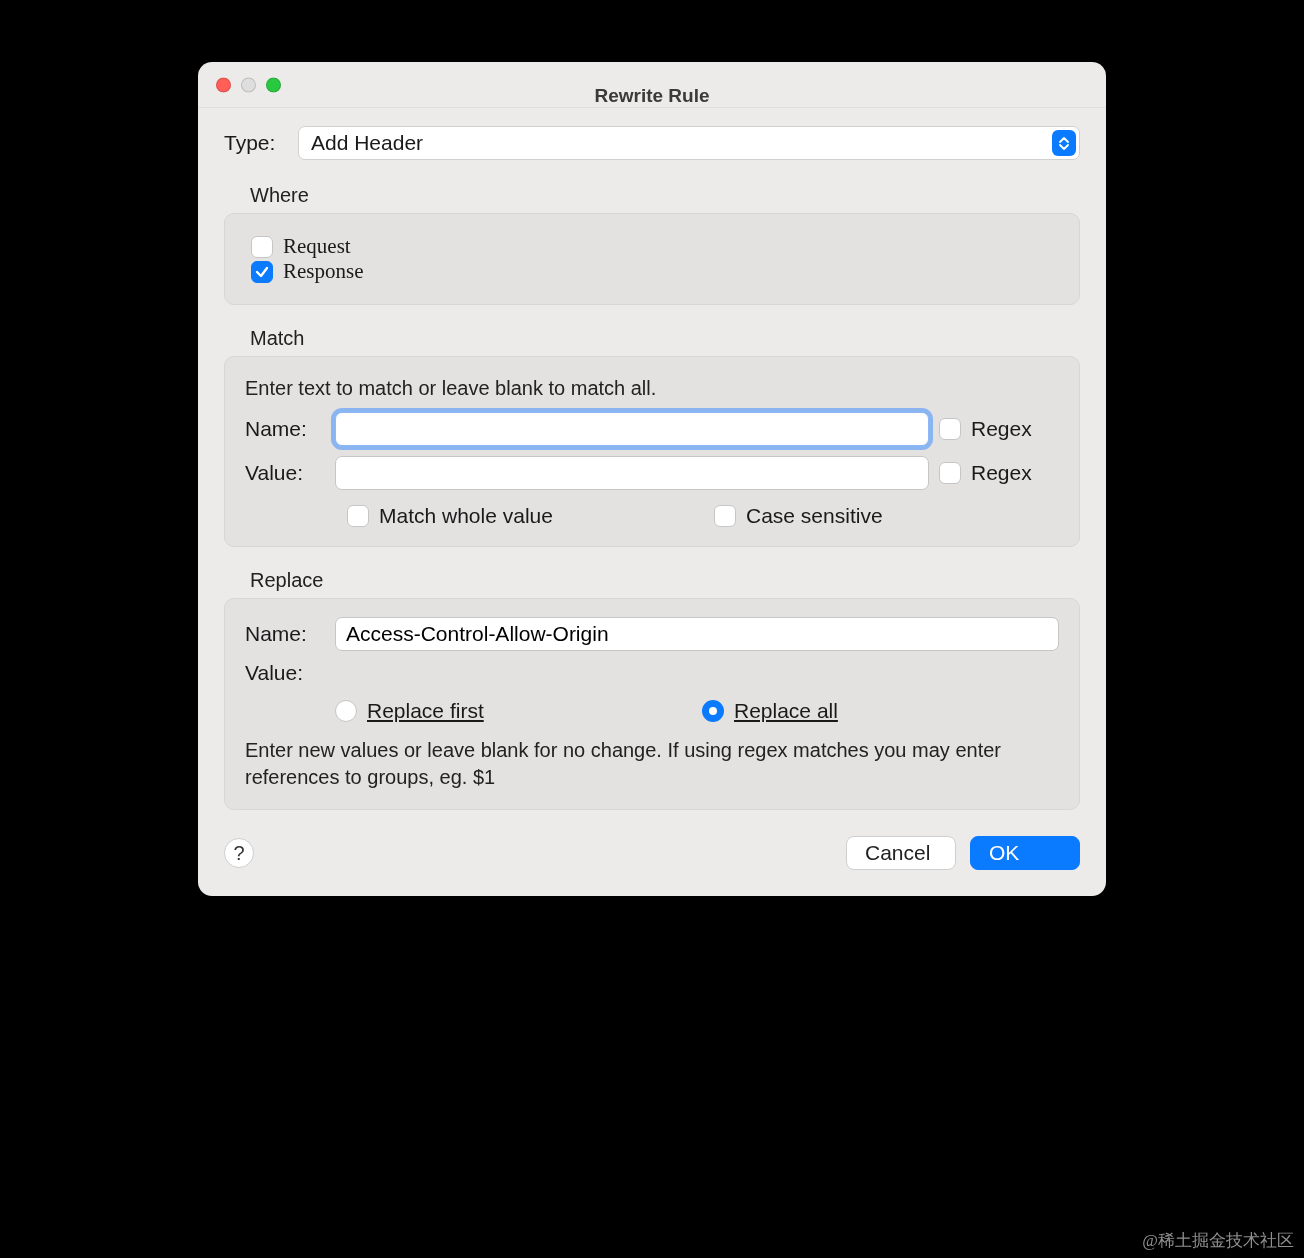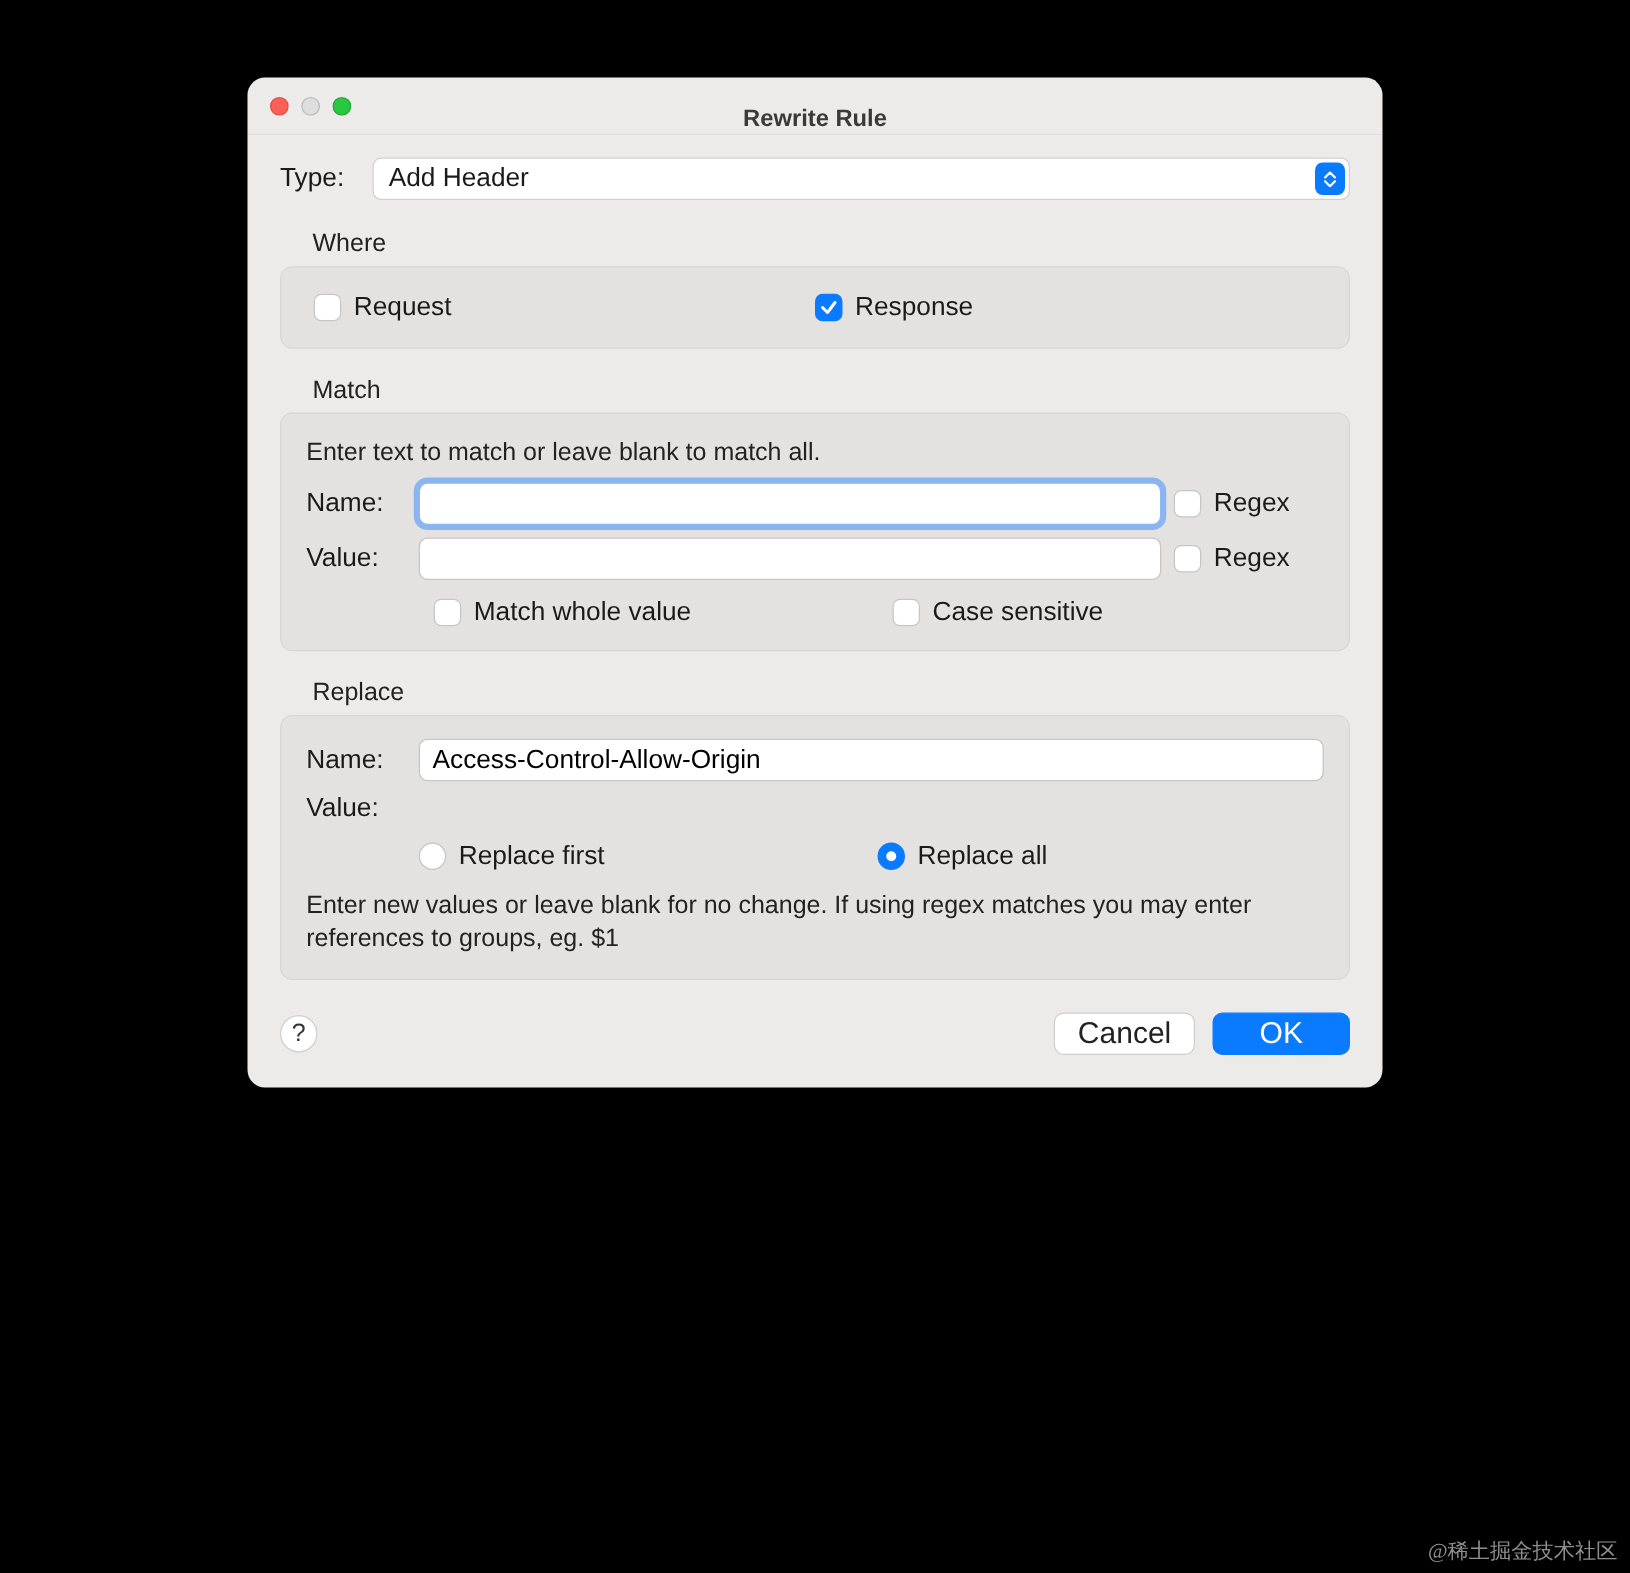--- a/index.html
+++ b/index.html
@@ -132,22 +132,23 @@
     border-radius: 50%;
     background: #fff;
     border: 1px solid #c6c6c6;
     display:inline-flex; align-items:center; justify-content:center;
     flex-shrink:0;
   }
   .radio.checked { border: 7px solid #0a7aff; }
 
   .where-row {
     display: grid;
-    grid-template-columns: 1fr 1fr;
+    grid-template-columns: 1fr;
     padding: 2px 6px;
+    font-family: Liberation Serif, serif;
   }
 
   .form-row {
     display: grid;
     grid-template-columns: 80px 1fr 120px;
     align-items: center;
     gap: 10px;
     margin-top: 10px;
   }
   .form-row.nolast { grid-template-columns: 80px 1fr; }
@@ -181,20 +182,21 @@
     line-height: 1.35;
     margin-top: 14px;
   }
 
   .replace-radio-row {
     display: grid;
     grid-template-columns: 80px 1fr 1fr;
     gap: 10px;
     margin-top: 14px;
     align-items: center;
+    text-decoration: underline;
   }
 
   .footer-row {
     display: flex;
     align-items: center;
     margin-top: 26px;
   }
   .help-btn {
     width: 30px; height: 30px;
     border-radius: 50%;
@@ -202,22 +204,22 @@
     border: 1px solid #cfcfcf;
     display:flex;align-items:center;justify-content:center;
     font-size: 20px;
     color:#333;
   }
   .spacer { flex:1; }
   .btn {
     min-width: 110px;
     height: 34px;
     border-radius: 8px;
-    display:flex;align-items:center;justify-content:center;
-    font-size: 24px;
+    display:flex;align-items:center;
+    font-size: 21px;
     margin-left: 14px;
     padding: 0 18px;
   }
   .btn-default { background:#fff; border:1px solid #cfcfcf; color:#222; }
   .btn-primary { background:#0a7aff; border:1px solid #0a7aff; color:#fff; }
   .watermark {
     position: fixed;
     right: 10px;
     bottom: 6px;
     font-size: 17px;

